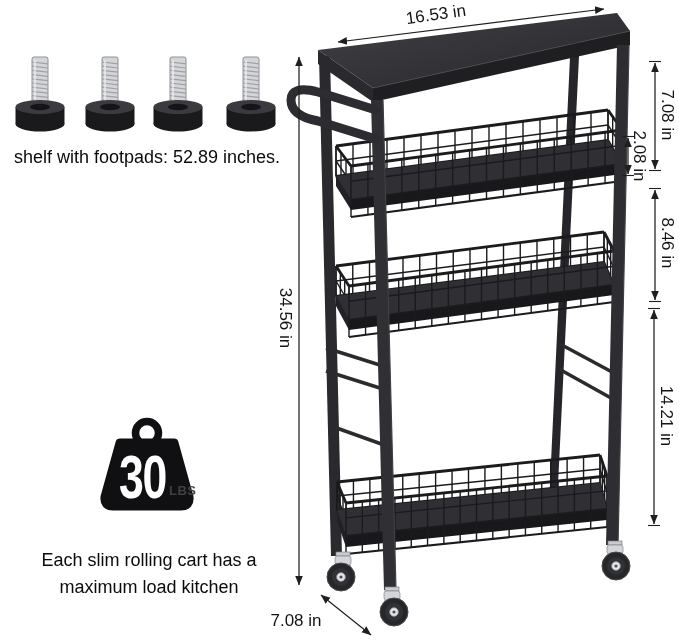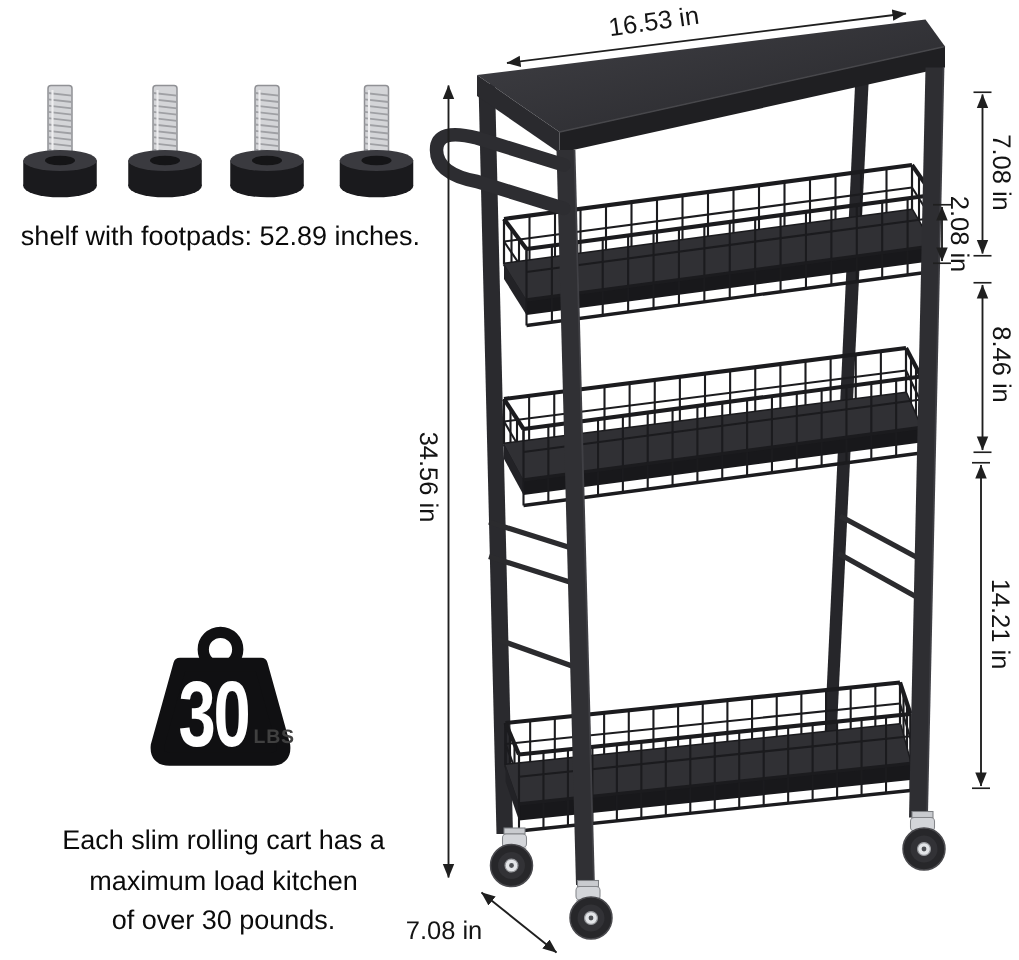--- a/index.html
+++ b/index.html
@@ -384,21 +384,20 @@
     </g>
   </svg>
 
   <div id="note-footpads" class="note">
     <div>shelf with footpads: 52.89 inches.</div>
   </div>
 
   <div id="note-capacity" class="note">
     <div>Each slim rolling cart has a</div>
     <div>maximum load kitchen</div>
-    <div>of over 30 pounds.</div>
   </div>
 
   <span id="weight-value">30</span>
   <span id="weight-unit">LBS</span>
 
   <span class="dim slant" style="left:436px;top:15px">16.53 in</span>
   <span class="dim v" style="left:285px;top:318px">34.56 in</span>
   <span class="dim v" style="left:667px;top:115px">7.08 in</span>
   <span class="dim v" style="left:639px;top:156px">2.08 in</span>
   <span class="dim v" style="left:667px;top:243px">8.46 in</span>

